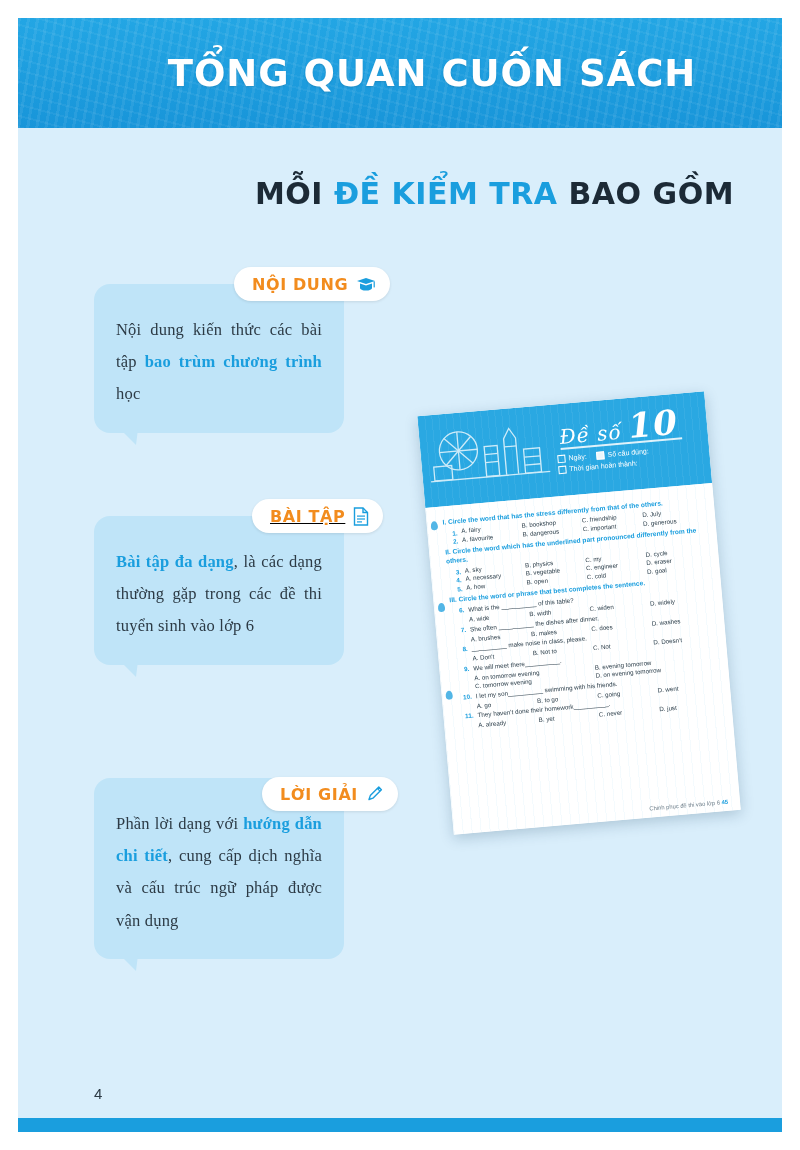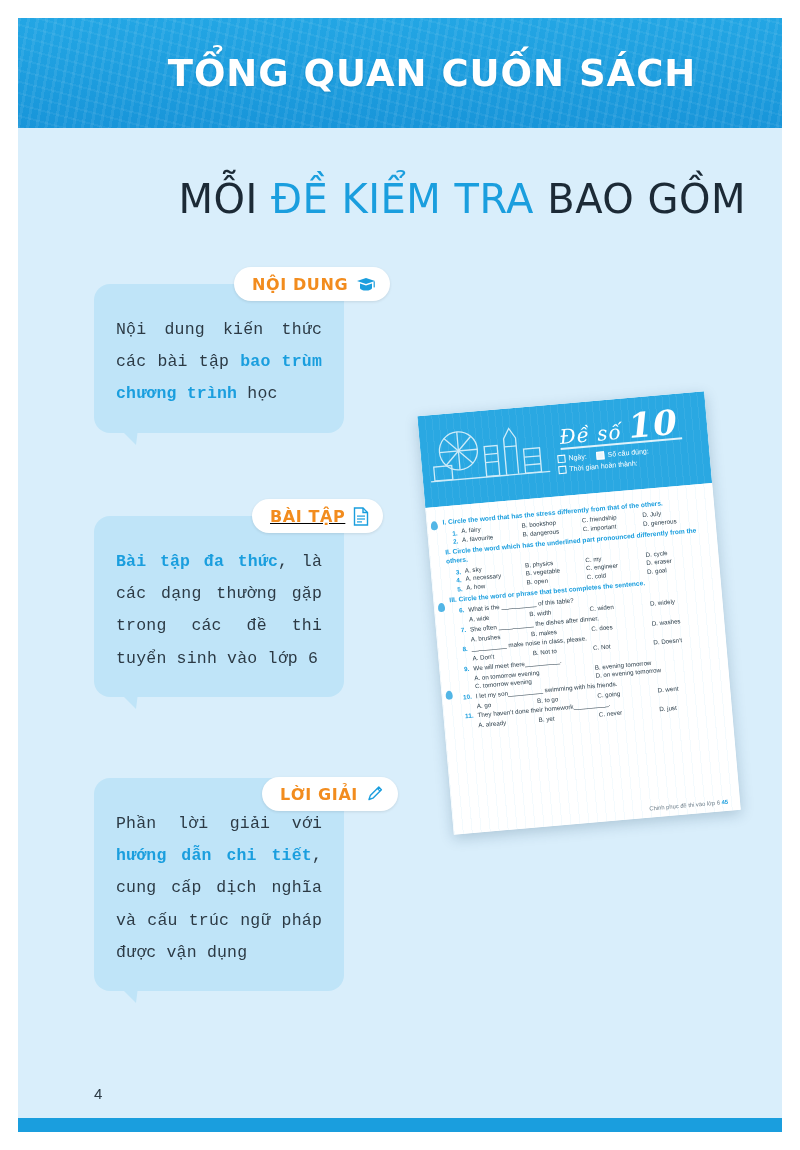--- a/index.html
+++ b/index.html
@@ -56,24 +56,24 @@
     font-weight: bold;
     letter-spacing: 1px;
     font-family: "DejaVu Sans", sans-serif;
     text-shadow: 0 1px 2px rgba(0,0,0,0.12);
     padding-left: 32px;
   }
 
   
   .section-heading {
     position: absolute;
-    right: 36px;
+    right: 48px;
     top: 158px;
-    font-size: 40px;
-    font-weight: normal;
+    font-size: 30px;
+    font-weight: bold;
     font-family: "DejaVu Sans", sans-serif;
     color: #1c2a36;
     letter-spacing: 0.5px;
     white-space: nowrap;
   }
   .section-heading .accent {
     color: #1a9ede;
   }
 
   
@@ -98,21 +98,21 @@
     border-left: 16px solid transparent;
     border-right: 2px solid transparent;
     border-top: 16px solid #bfe4f8;
   }
 
   .card-body {
     font-size: 16.5px;
     line-height: 1.95;
     color: #2c3a45;
     text-align: justify;
-    font-family: Liberation Mono, monospace;
+    font-family: Liberation Serif, serif;
     letter-spacing: 0.2px;
   }
   .card-body b {
     color: #1a9ede;
     font-weight: bold;
   }
 
   
   .pill {
     position: absolute;
@@ -323,37 +323,37 @@
           <svg width="16" height="19" viewBox="0 0 16 19">
             <path d="M1.5 1 L10 1 L14.5 5.5 L14.5 18 L1.5 18 Z" fill="none" stroke="#1a9ede" stroke-width="1.4"></path>
             <path d="M10 1 L10 5.5 L14.5 5.5" fill="none" stroke="#1a9ede" stroke-width="1.4"></path>
             <rect x="4" y="8.5" width="8" height="1.2" fill="#1a9ede"></rect>
             <rect x="4" y="11.4" width="8" height="1.2" fill="#1a9ede"></rect>
             <rect x="4" y="14.3" width="5" height="1.2" fill="#1a9ede"></rect>
           </svg>
         </span>
       </div>
       <div class="card-body">
-        <b>Bài tập đa thức</b><span>, là các dạng thường gặp trong các đề thi tuyển sinh vào lớp 6</span>
+        <b>Bài tập đa dạng</b><span>, là các dạng thường gặp trong các đề thi tuyển sinh vào lớp 6</span>
       </div>
       <div class="card-tail"></div>
     </div>
 
     <div class="card card3">
       <div class="pill p3">
         <span class="pill-text">LỜI GIẢI</span>
         <span class="pill-icon">
           <svg width="18" height="18" viewBox="0 0 18 18">
             <path d="M3 14.5 L4.3 10.6 L12.8 2.1 L15.4 4.7 L6.9 13.2 Z" fill="none" stroke="#1a9ede" stroke-width="1.4" stroke-linejoin="round"></path>
             <path d="M11.4 3.5 L14 6.1" stroke="#1a9ede" stroke-width="1.2"></path>
           </svg>
         </span>
       </div>
       <div class="card-body">
-        <span>Phần lời giải với </span><b>hướng dẫn chi tiết</b><span>, cung cấp dịch nghĩa và cấu trúc ngữ pháp được vận dụng</span>
+        <span>Phần lời dạng với </span><b>hướng dẫn chi tiết</b><span>, cung cấp dịch nghĩa và cấu trúc ngữ pháp được vận dụng</span>
       </div>
       <div class="card-tail"></div>
     </div>
 
     <div class="book">
       <div class="book-header">
         <div class="book-city">
           <svg width="120" height="80" viewBox="0 0 120 80">
             <g fill="none" stroke="#ffffff" stroke-width="1.3" opacity="0.9">
               <circle cx="30" cy="30" r="19"></circle>

